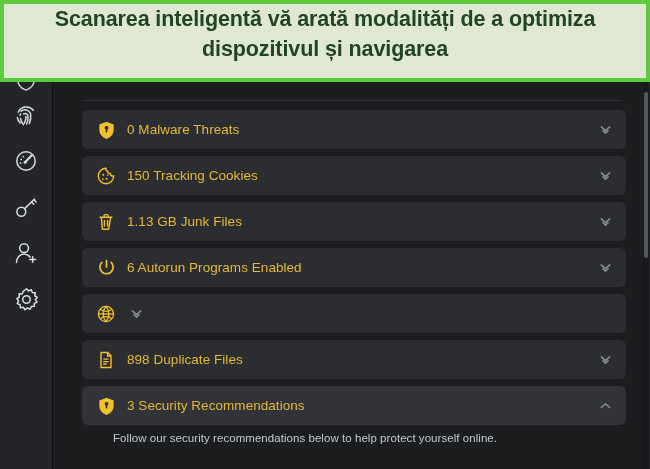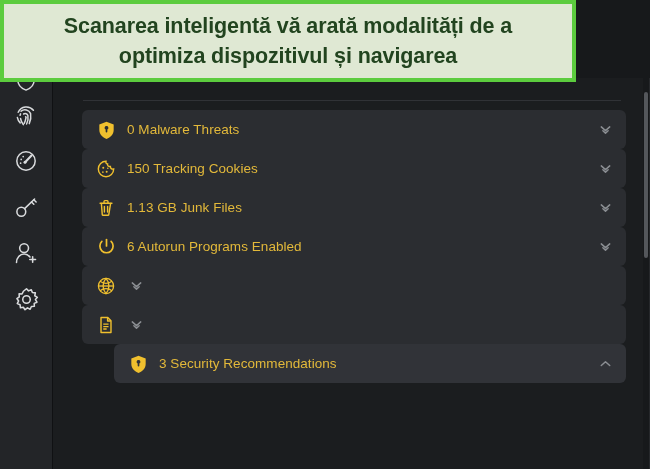--- a/index.html
+++ b/index.html
@@ -17,26 +17,26 @@
     width: 650px;
     height: 469px;
     background: #17191b;
   }
 
   
   .banner {
     position: absolute;
     left: 0;
     top: 0;
-    width: 576px;
+    width: 650px;
     height: 82px;
     background: #dfe8d3;
     border: 4px solid #5ccc3e;
     display: flex;
-    align-items: center;
+    align-items: flex-start;
     justify-content: center;
     z-index: 40;
   }
   .banner-text {
     color: #22441f;
     font-size: 21.5px;
     font-weight: bold;
     line-height: 30px;
     text-align: center;
     letter-spacing: -0.1px;
@@ -99,33 +99,34 @@
     background: #303236;
   }
 
   .list {
     position: absolute;
     left: 29px;
     right: 17px;
     top: 32px;
     display: flex;
     flex-direction: column;
+    gap: 7px;
   }
 
   .row {
     position: relative;
     height: 39px;
     background: #2b2d31;
     border-radius: 6px;
     display: flex;
     align-items: center;
     padding: 0 12px 0 14px;
     cursor: pointer;
   }
-  .row.expanded { background: #313338; margin-left: 32px; }
+  .row.expanded { background: #313338; }
 
   .row-icon {
     width: 20px;
     height: 20px;
     flex: 0 0 20px;
     display: flex;
     align-items: center;
     justify-content: center;
     color: #f0c02e;
     margin-right: 11px;
@@ -361,20 +362,21 @@
         </div>
 
         <div class="row">
           <span class="row-icon">
             <svg width="16" height="18" viewBox="0 0 17 19" fill="none" stroke="#f0c02e" stroke-width="1.5" stroke-linejoin="round">
               <path d="M3.2 1.6 H10.4 L13.8 5.1 V17.4 H3.2 Z"></path>
               <path d="M10.2 1.8 V5.2 H13.6"></path>
               <path d="M5.6 8.6 H11.2 M5.6 11.2 H11.2 M5.6 13.8 H9.2"></path>
             </svg>
           </span>
+          <span class="row-label">898 Duplicate Files</span>
           <span class="row-chevron">
             <svg width="15" height="15" viewBox="0 0 16 16" fill="none" stroke="#8b8e93" stroke-width="1.6" stroke-linecap="round" stroke-linejoin="round">
               <path d="M3.5 5.2 L8 9.2 L12.5 5.2"></path>
               <path d="M5.2 9.4 L8 11.9 L10.8 9.4"></path>
             </svg>
           </span>
         </div>
 
         <div class="row expanded">
           <span class="row-icon">
@@ -384,20 +386,23 @@
             </svg>
           </span>
           <span class="row-label">3 Security Recommendations</span>
           <span class="row-chevron">
             <svg width="15" height="15" viewBox="0 0 16 16" fill="none" stroke="#8b8e93" stroke-width="1.6" stroke-linecap="round" stroke-linejoin="round">
               <path d="M3.5 10.2 L8 6.2 L12.5 10.2"></path>
             </svg>
           </span>
         </div>
 
+        <div style="position:relative;height:22px;">
+          <div class="note">Follow our security recommendations below to help protect yourself online.</div>
+        </div>
 
       </div>
     </div>
 
     <div class="scroll-track">
       <div class="scroll-thumb"></div>
     </div>
 
   </div>
 

